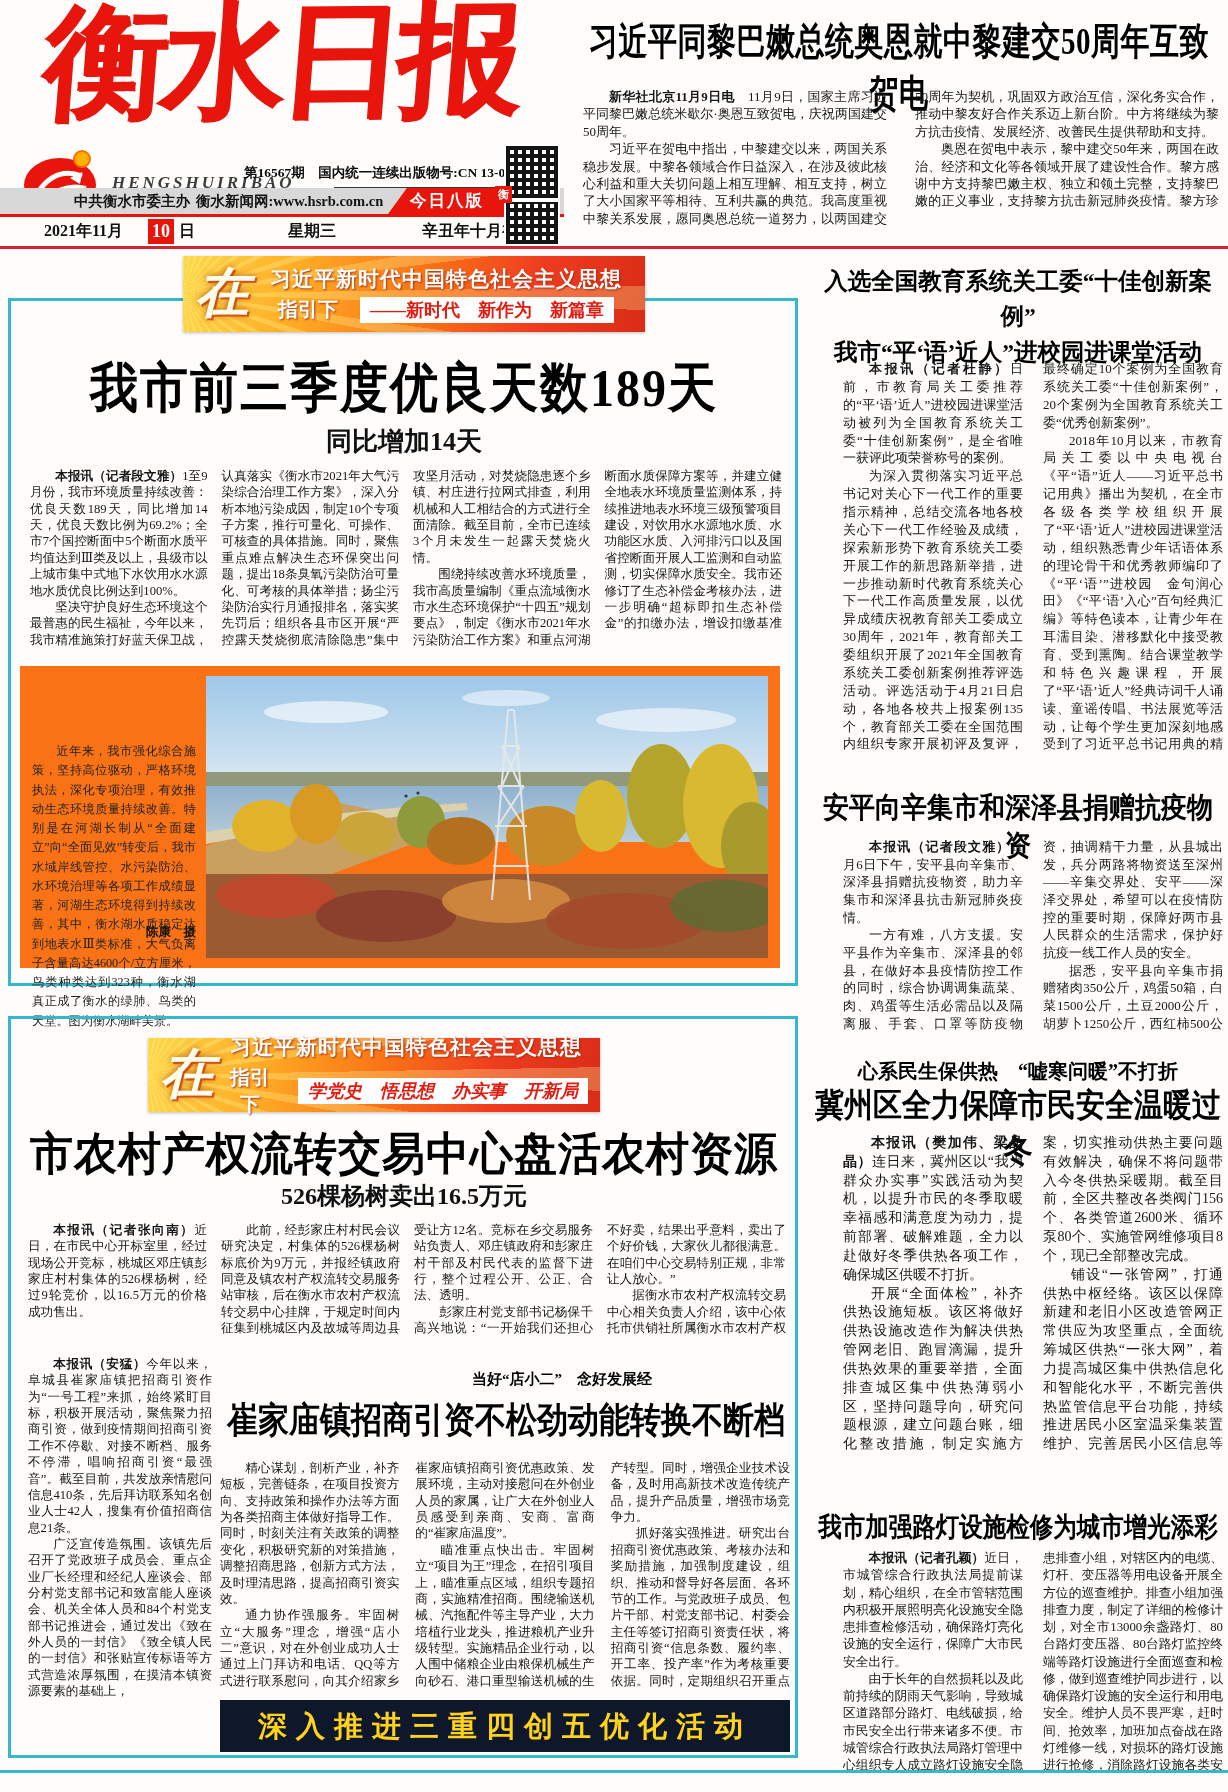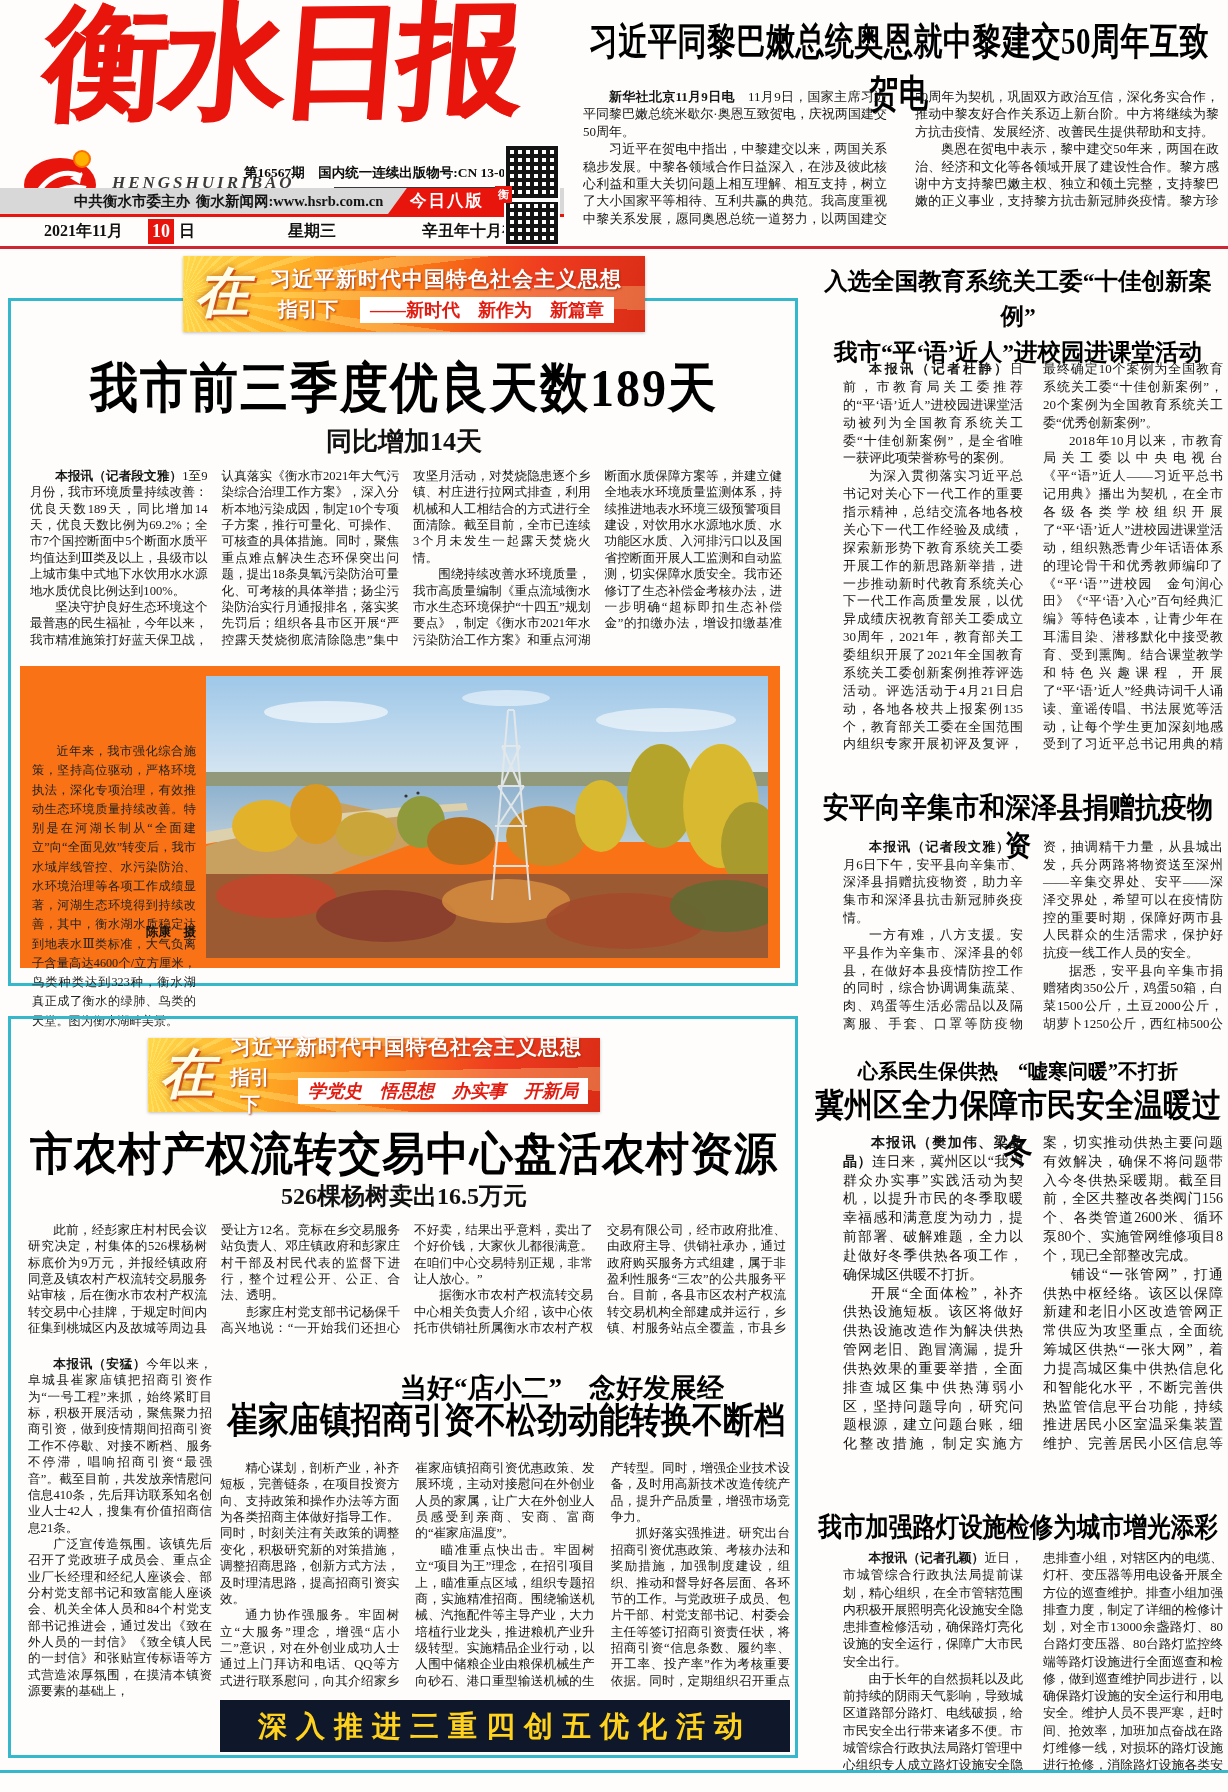--- a/index.html
+++ b/index.html
@@ -90,21 +90,21 @@
   #jizhou-headline{left:812px;top:1084px;width:412px;font-size:29px;transform:scaleY(1.12);transform-origin:top;}
   #jizhou-body{left:843px;top:1134px;width:380px;height:332px;column-count:2;column-gap:20px;font-size:14px;line-height:1.345;}
   #light-headline{left:812px;top:1508px;width:412px;font-size:23.5px;transform:scaleY(1.15);transform-origin:top;}
   #light-body{left:843px;top:1550px;width:380px;height:238px;column-count:2;column-gap:20px;font-size:12.8px;line-height:1.35;}
   
   #rural-headline{left:20px;top:1124px;width:768px;font-size:43px;letter-spacing:1px;transform:scaleY(1.05);transform-origin:top;}
   #rural-subhead{left:20px;top:1180px;width:768px;font-size:24px;font-weight:bold;text-align:center;}
   #rural-body{left:28px;top:1222px;width:758px;height:128px;column-count:4;column-gap:14px;}
   
   #cui-intro{left:28px;top:1356px;width:184px;height:382px;}
-  #cui-kicker{left:330px;top:1370px;width:464px;font-size:27px;}
+  #cui-kicker{left:330px;top:1370px;width:464px;font-size:15px;}
   #cui-headline{left:222px;top:1396px;width:568px;font-size:31px;transform:scaleY(1.15);transform-origin:top;}
   #cui-body{left:220px;top:1460px;width:570px;height:234px;column-count:3;column-gap:16px;}
   
   #bottom-banner{
     left:220px;top:1700px;width:570px;height:52px;background:#0f172a;
     color:#ffd21e;font-size:29px;font-weight:900;text-align:center;line-height:52px;letter-spacing:9px;
     font-family:"Liberation Sans","DejaVu Sans",sans-serif;
   }
 </style>
 </head>
@@ -269,20 +269,21 @@
     <span class="b-line2">
       <span class="b-prefix">指引下</span>
       <span class="b-strip">学党史　悟思想　办实事　开新局</span>
     </span>
   </span>
 </div>
 
 <h2 class="abs headline" id="rural-headline" style="margin:0;">市农村产权流转交易中心盘活农村资源</h2>
 <div class="abs" id="rural-subhead">526棵杨树卖出16.5万元</div>
 <div class="abs art-body" id="rural-body">
+    <p class="para"><b>本报讯（记者张向南）</b>近日，在市民中心开标室里，经过现场公开竞标，桃城区邓庄镇彭家庄村村集体的526棵杨树，经过9轮竞价，以16.5万元的价格成功售出。</p>
     <p class="para">此前，经彭家庄村村民会议研究决定，村集体的526棵杨树标底价为9万元，并报经镇政府同意及镇农村产权流转交易服务站审核，后在衡水市农村产权流转交易中心挂牌，于规定时间内征集到桃城区内及故城等周边县受让方12名。竞标在乡交易服务站负责人、邓庄镇政府和彭家庄村干部及村民代表的监督下进行，整个过程公开、公正、合法、透明。</p>
     <p class="para">彭家庄村党支部书记杨保千高兴地说：“一开始我们还担心不好卖，结果出乎意料，卖出了个好价钱，大家伙儿都很满意。在咱们中心交易特别正规，非常让人放心。”</p>
     <p class="para">据衡水市农村产权流转交易中心相关负责人介绍，该中心依托市供销社所属衡水市农村产权交易有限公司，经市政府批准、由政府主导、供销社承办，通过政府购买服务方式组建，属于非盈利性服务“三农”的公共服务平台。目前，各县市区农村产权流转交易机构全部建成并运行，乡镇、村服务站点全覆盖，市县乡村四级农村产权流转交易服务网络已经形成，为全市农村资产资本化、农村资源市场化、农民增收多元化提供了有力支撑。</p>
   </div>
 
 <div class="abs art-body" id="cui-intro">
     <p class="para"><b>本报讯（安猛）</b>今年以来，阜城县崔家庙镇把招商引资作为“一号工程”来抓，始终紧盯目标，积极开展活动，聚焦聚力招商引资，做到疫情期间招商引资工作不停歇、对接不断档、服务不停滞，唱响招商引资“最强音”。截至目前，共发放亲情慰问信息410条，先后拜访联系知名创业人士42人，搜集有价值招商信息21条。</p>
     <p class="para">广泛宣传造氛围。该镇先后召开了党政班子成员会、重点企业厂长经理和经纪人座谈会、部分村党支部书记和致富能人座谈会、机关全体人员和84个村党支部书记推进会，通过发出《致在外人员的一封信》《致全镇人民的一封信》和张贴宣传标语等方式营造浓厚氛围，在摸清本镇资源要素的基础上，</p>
   </div>
 <div class="abs kicker" id="cui-kicker">当好“店小二”　念好发展经</div>

